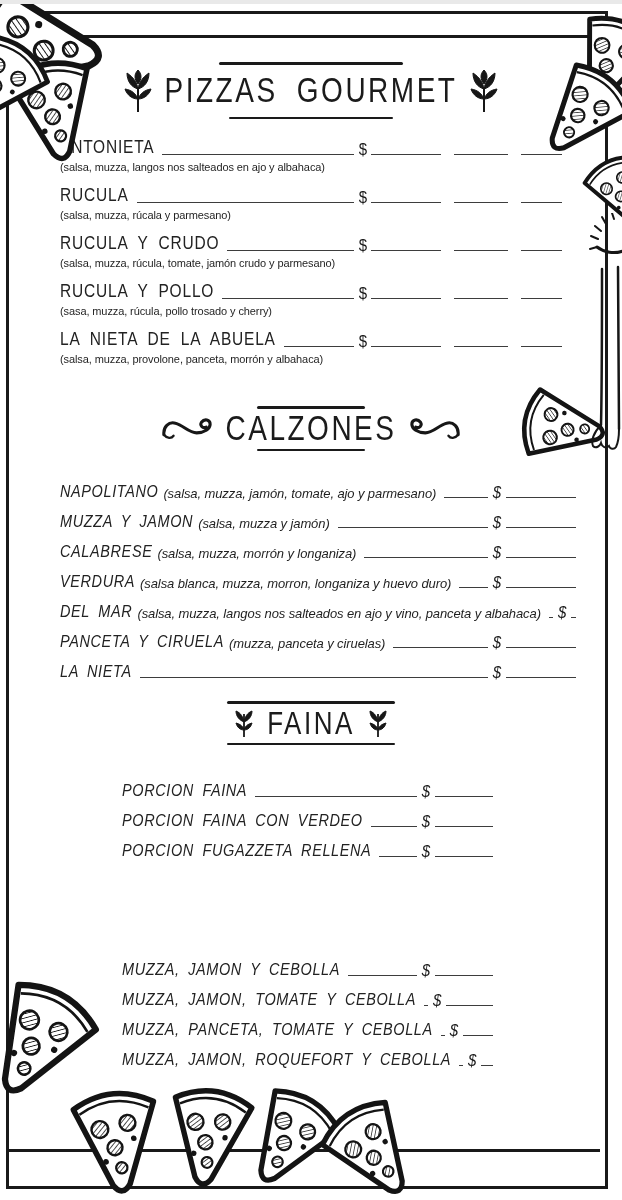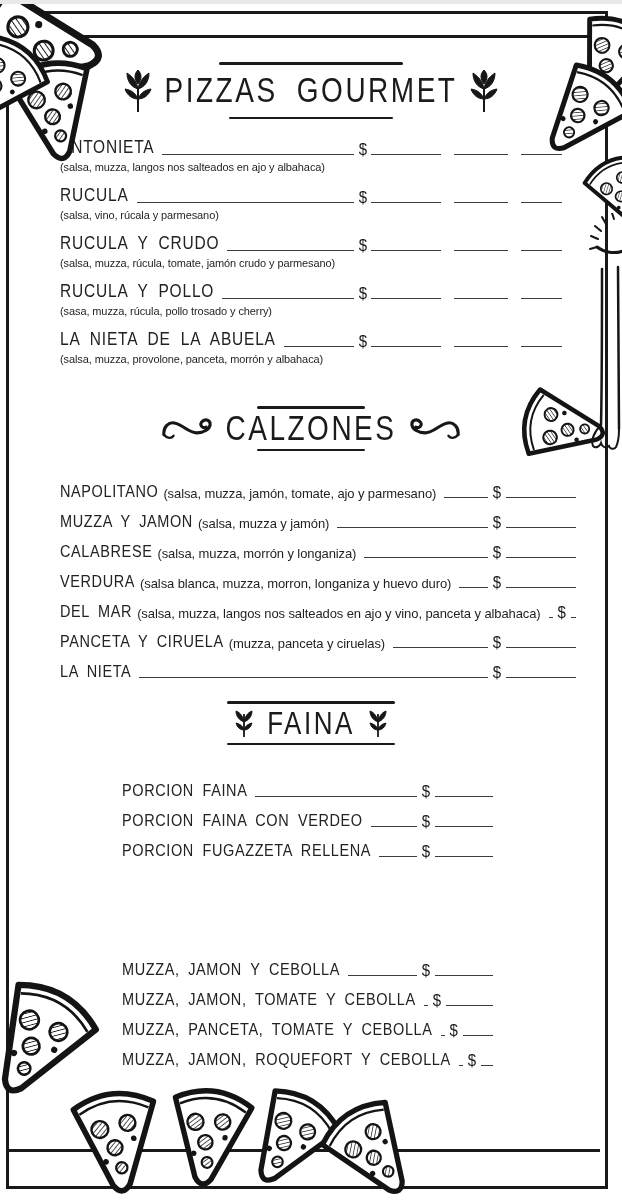--- a/index.html
+++ b/index.html
@@ -28,21 +28,21 @@
   .flip{transform:scaleX(-1);}
   
   .items{position:absolute;z-index:2;}
   #pg-items{left:60px;top:132px;width:502px;}
   #cz-items{left:60px;top:467px;width:516px;}
   #fa-items{left:122px;top:766px;width:371px;}
   #fz-items{left:122px;top:945px;width:371px;}
   .g-row{margin-bottom:7px;}
   .g-line,.c-row,.f-row{display:flex;align-items:flex-end;}
   .g-line{height:22px;}
-  .c-row,.f-row{height:30px;}
+  .c-row,.f-row{height:30px;font-style:italic;}
   .g-name,.c-name,.f-name{
     font-size:15.5px;letter-spacing:0.8px;word-spacing:5px;white-space:nowrap;
     transform:scaleY(1.18);transform-origin:left bottom;color:#222;
   }
   .c-name,.f-name{font-size:14.5px;letter-spacing:0.6px;word-spacing:4px;}
   .g-desc{font-size:11px;color:#1f1f1f;margin-top:3px;height:16px;letter-spacing:-0.1px;}
   .c-desc{font-size:13px;color:#1f1f1f;margin-left:5px;white-space:nowrap;letter-spacing:-0.1px;}
   .fill{flex:1;min-width:4px;border-bottom:1.6px solid #3d3d3d;margin:0 4px 3px 8px;height:1px;}
   .cur{font-size:15px;margin:0 1px;transform:scaleY(1.12);transform-origin:left bottom;}
   .blank{border-bottom:1.6px solid #3d3d3d;margin-bottom:3px;height:1px;}
@@ -128,21 +128,21 @@
     </div>
     <div class="g-row">
       <div class="g-line">
         <span class="g-name">RUCULA</span>
         <span class="fill"></span>
         <span class="cur">$</span>
         <span class="blank b1"></span>
         <span class="blank b2"></span>
         <span class="blank b3"></span>
       </div>
-      <div class="g-desc">(salsa, vino, rúcala y parmesano)</div>
+      <div class="g-desc">(salsa, muzza, rúcala y parmesano)</div>
     </div>
     <div class="g-row">
       <div class="g-line">
         <span class="g-name">RUCULA Y CRUDO</span>
         <span class="fill"></span>
         <span class="cur">$</span>
         <span class="blank b1"></span>
         <span class="blank b2"></span>
         <span class="blank b3"></span>
       </div>

